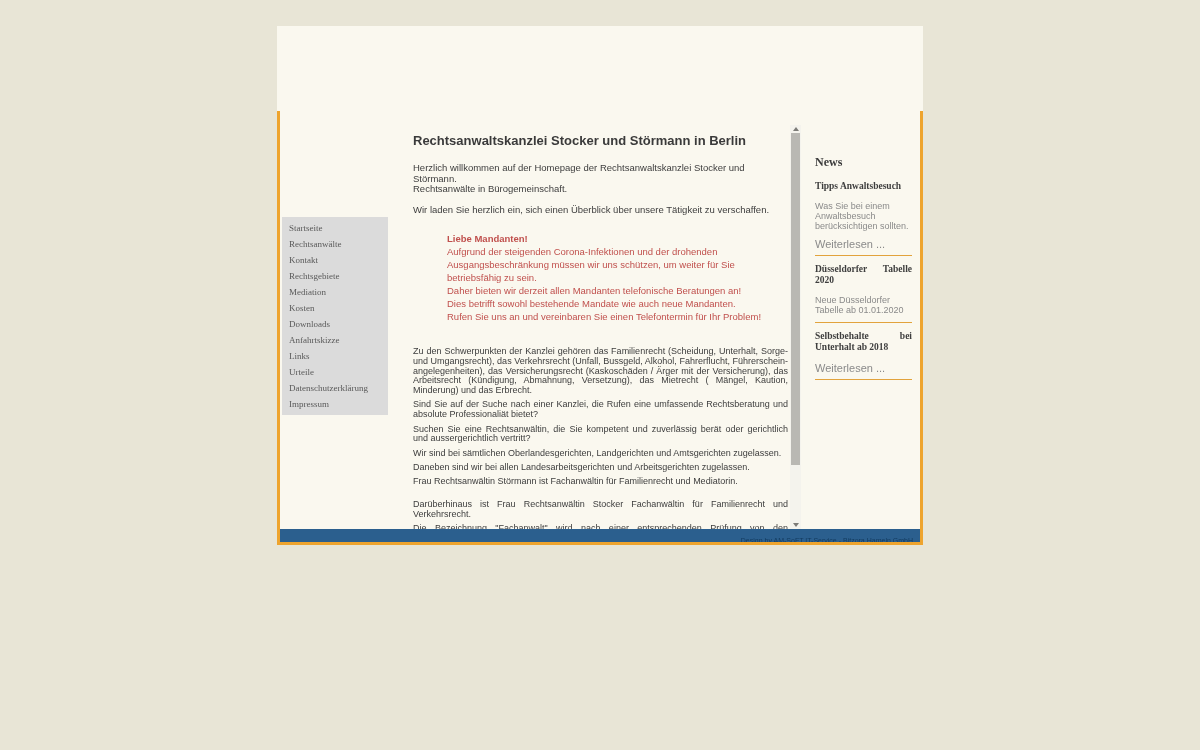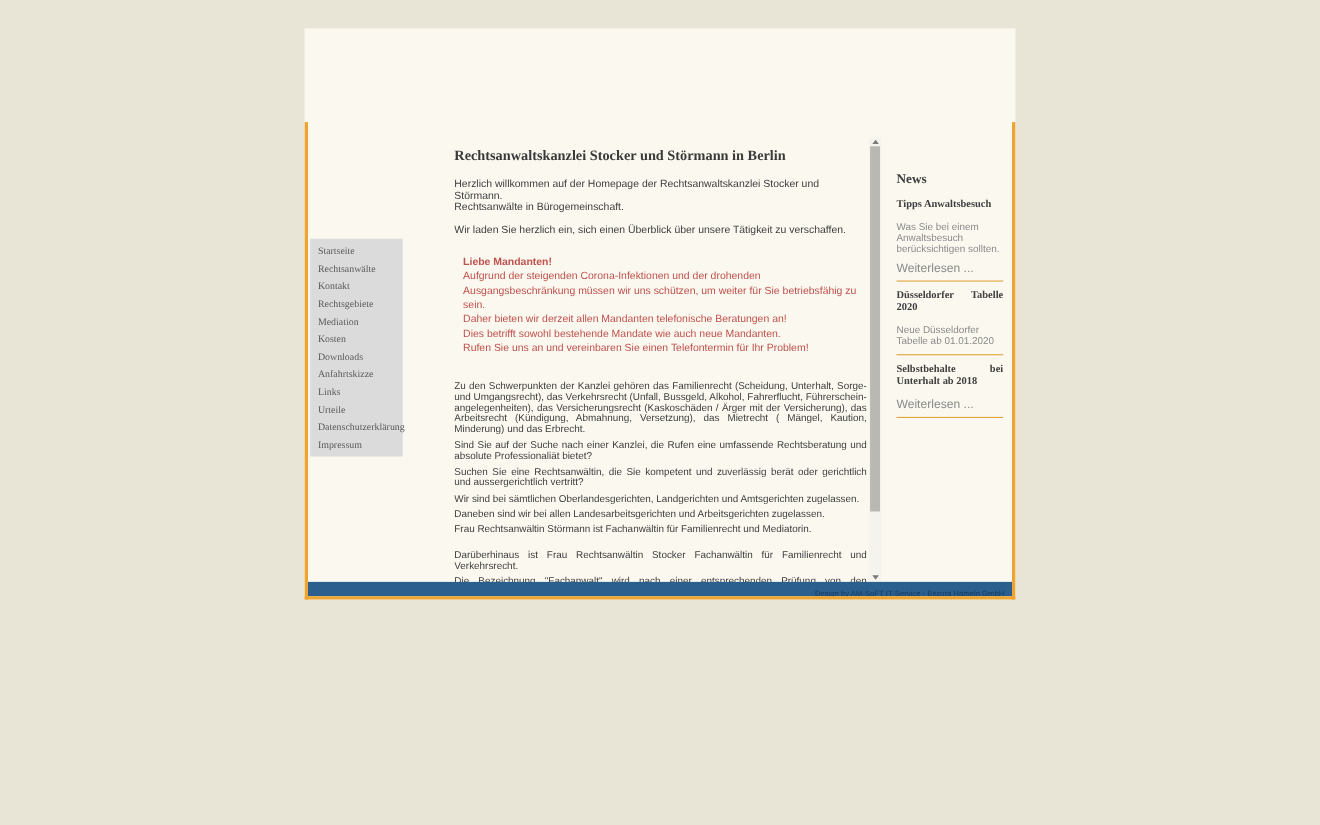--- a/index.html
+++ b/index.html
@@ -19,48 +19,48 @@
   .bordered {
     position:absolute; left:0; top:85px;
     width:646px; height:434px;
     border:3px solid #eea42e; border-top:none;
     background:#faf8ef;
     overflow:hidden;
   }
   
   .menu {
     position:absolute; left:2px; top:106px;
-    width:84px; background:#dbdbdb;
+    width:106px; background:#dbdbdb;
     padding:3px 0;
   }
   .menu-item {
     font-family:"Liberation Serif","DejaVu Serif",serif;
     font-size:9px; line-height:9px;
     color:#5a5a5a;
     padding:3.5px 4px 3.5px 7px;
     cursor:pointer;
   }
   
   .content {
     position:absolute; left:133px; top:0;
     width:375px; height:418px;
     overflow:hidden;
     color:#3d3d3d;
   }
   .content h1 {
     margin-top:22px;
-    font-family:Liberation Serif, serif;
+    font-family:Liberation Sans, sans-serif;
     font-size:13px; line-height:15px; font-weight:bold;
     color:#3a3a3a;
   }
   .intro { margin-top:15px; font-size:9.5px; line-height:10.5px; }
   .intro .block { display:block; }
   .intro2 { margin-top:10px; font-size:9.5px; line-height:10.5px; }
   .notice {
-    margin:17px 0 0 8px;
+    margin:17px 0 0 34px;
     color:#c0504d;
     font-size:9.5px;
   }
   .notice p { line-height:13px; margin:0; }
   .notice .notice-title { font-weight:bold; }
   .para {
     font-size:9px; line-height:9.8px;
     text-align:justify;
     margin-bottom:4.5px;
   }

